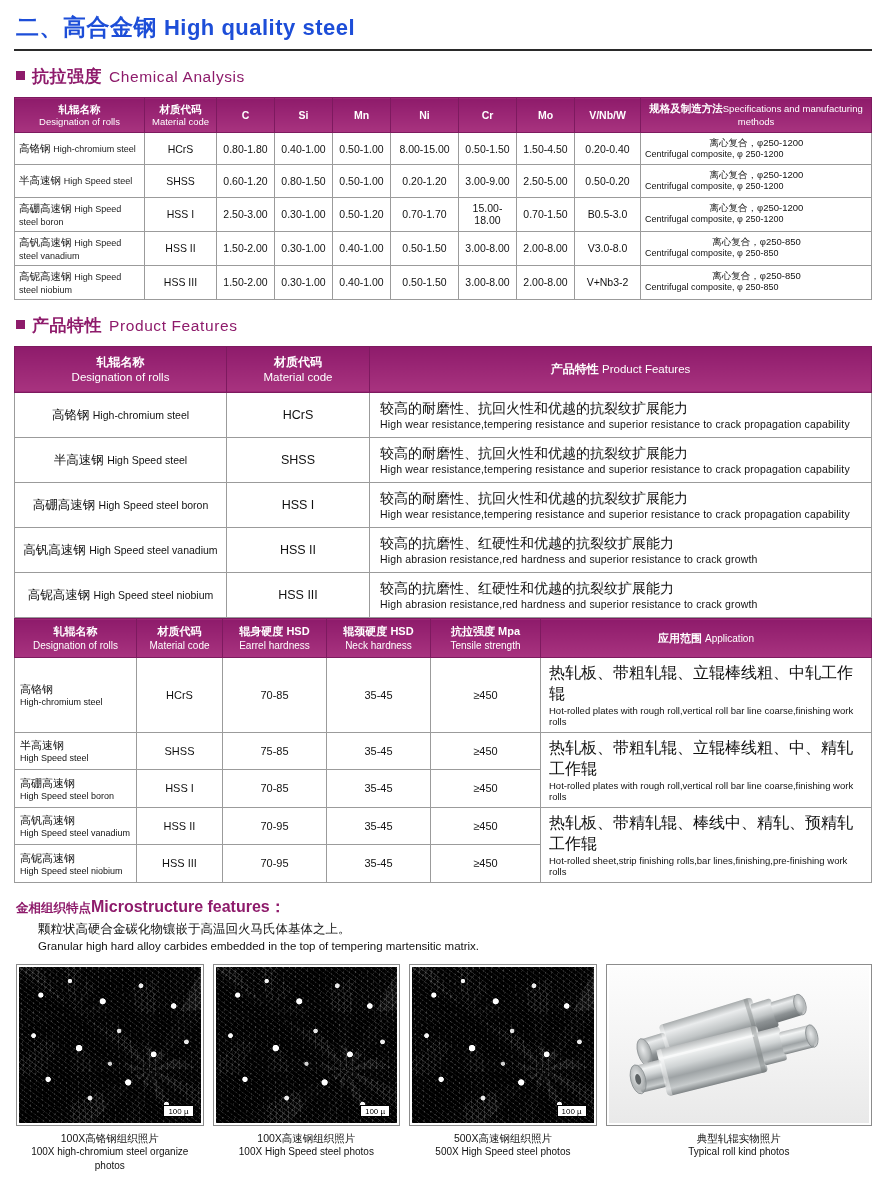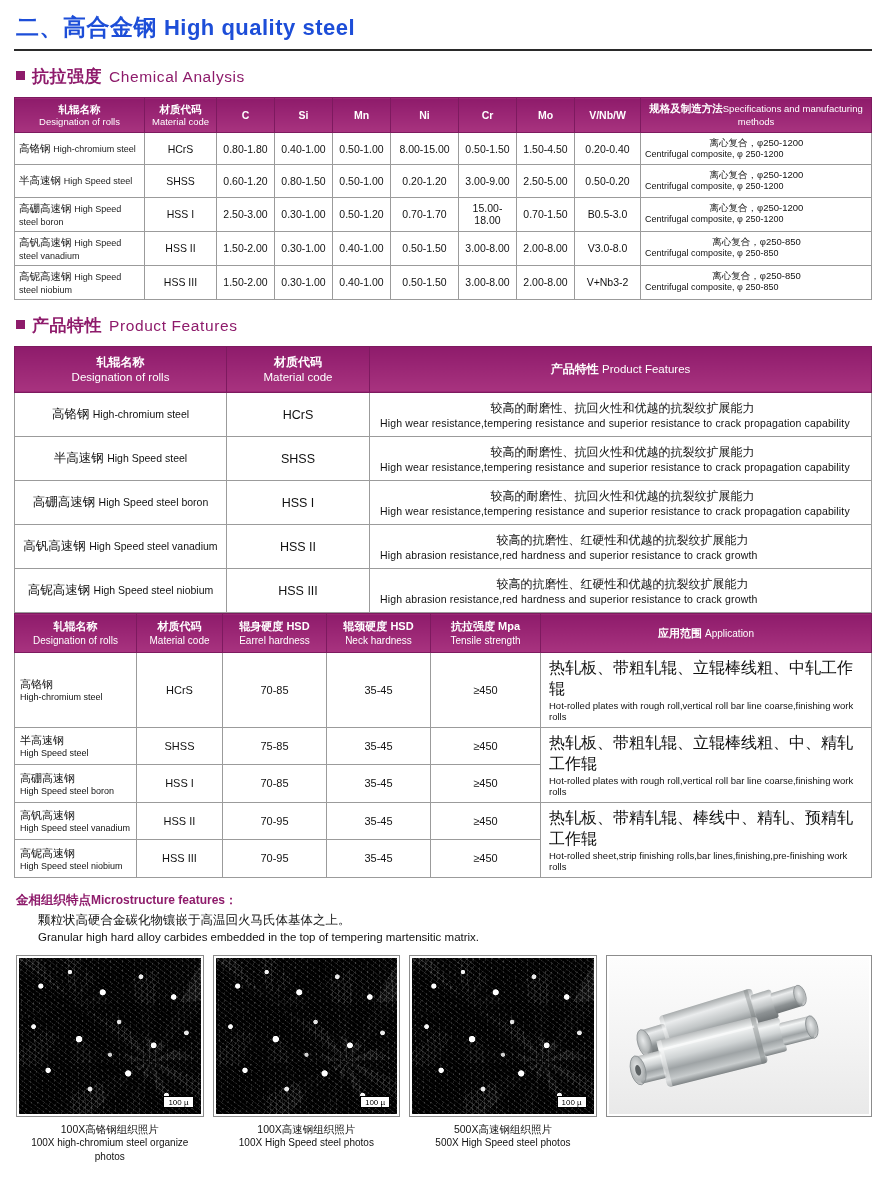--- a/index.html
+++ b/index.html
@@ -104,21 +104,21 @@
     font-weight: bold;
     border-color: #7d1a5f;
   }
   .t-feat thead th .en { font-weight: normal; font-size: 11.5px; }
   .t-feat tbody td { padding: 7px 6px; background: #fff; }
   .t-feat td.c1 { text-align: center; }
   .t-feat td.c1 .cn { font-size: 12.5px; }
   .t-feat td.c1 .en { font-size: 10.5px; }
   .t-feat td.c2 { text-align: center; font-size: 12.5px; }
   .t-feat td.c3 { padding-left: 10px; }
-  .t-feat td.c3 .cn { font-size: 12px; text-align: center; }
+  .t-feat td.c3 .cn { font-size: 14px; }
   .t-feat td.c3 .en { font-size: 10.5px; letter-spacing: 0.15px; }
 
   
   .t-phys { font-size: 11px; }
   .t-phys thead th {
     background: linear-gradient(to bottom, #8e1b6b, #a8337f);
     color: #fff;
     padding: 5px 3px;
     text-align: center;
     line-height: 1.3;
@@ -139,21 +139,21 @@
   .t-phys td.app .cn { font-size: 16px; }
   .t-phys td.app .en { font-size: 9.5px; }
 
   
   .micro-title {
     margin: 14px 0 2px 2px;
     font-size: 12.5px;
     font-weight: bold;
     color: #8e1b6b;
   }
-  .micro-title .en { font-size: 12px; }
+  .micro-title .en { font-size: 16px; }
   .micro-text {
     margin: 0 0 10px 24px;
     font-size: 12.5px;
     line-height: 1.45;
     color: #111;
   }
   .micro-text .en { font-size: 11.5px; }
 
   .photos {
     display: flex;
@@ -658,17 +658,21 @@
               <ellipse cx="28" cy="59" rx="9" ry="18" fill="url(#endface)" stroke="#898e90" stroke-width="1"></ellipse>
               <ellipse cx="246" cy="59" rx="7" ry="14" fill="url(#endface)" stroke="#898e90" stroke-width="1"></ellipse>
               <ellipse cx="28" cy="59" rx="3.4" ry="6.6" fill="#5c6163"></ellipse>
               <rect x="58" y="30" width="6" height="58" fill="#ffffff" opacity=".4"></rect>
               <rect x="176" y="30" width="6" height="58" fill="#6a6f71" opacity=".35"></rect>
               <rect x="64" y="40" width="114" height="3" fill="#ffffff" opacity=".5"></rect>
             </g>
           </svg>
         </div>
       </div>
+      <div class="cap">
+        <div>典型轧辊实物照片</div>
+        <div class="en">Typical roll kind photos</div>
+      </div>
     </div>
 
   </div>
 
 </div>
 
 </body></html>

